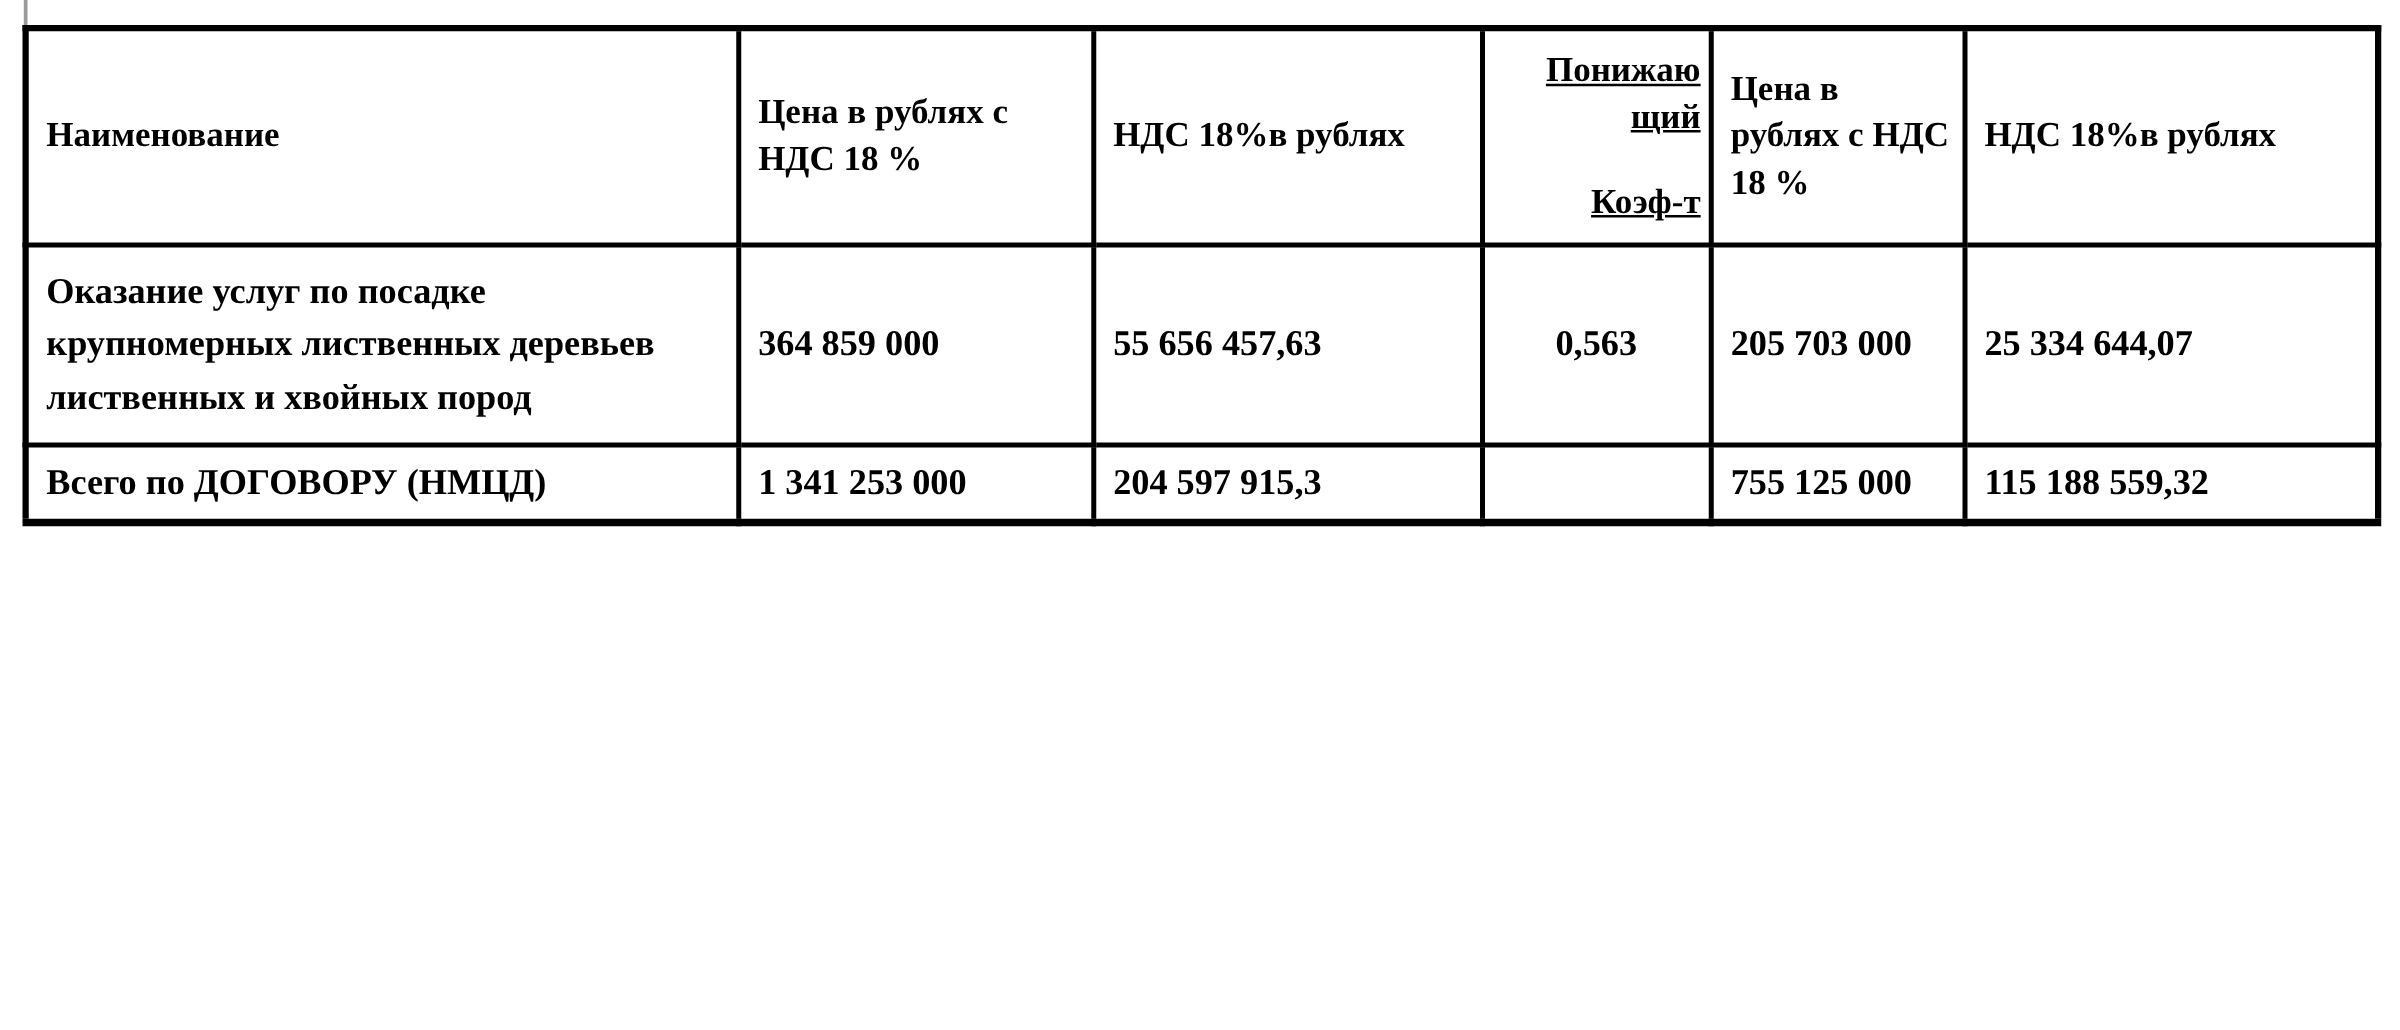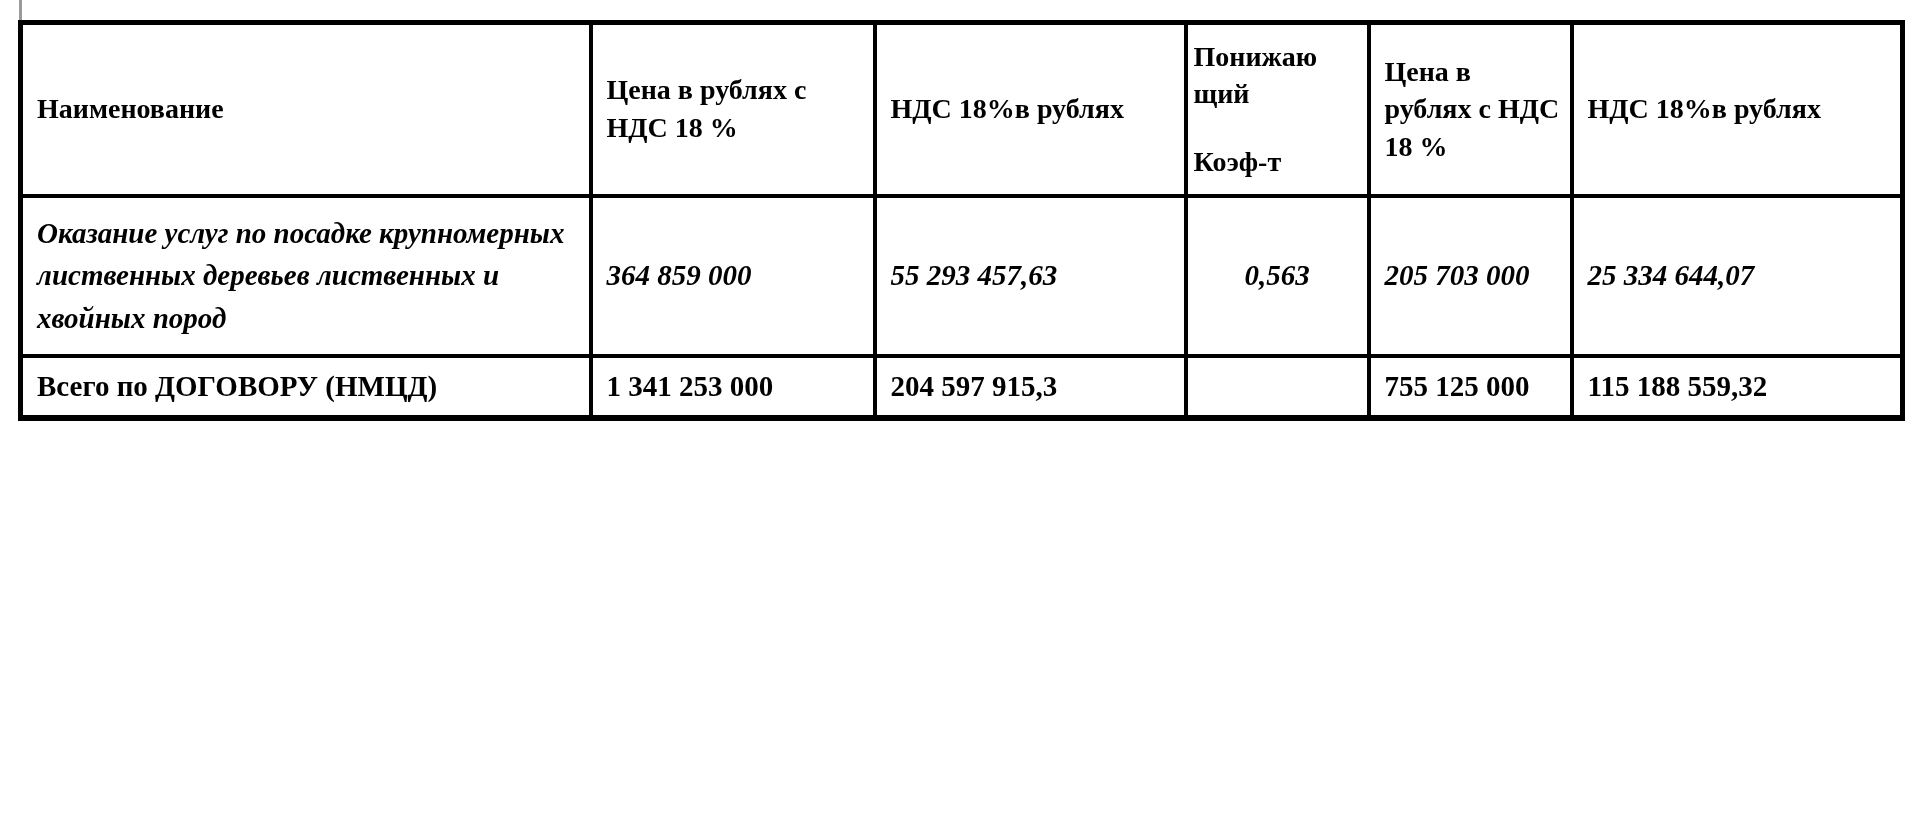--- a/index.html
+++ b/index.html
@@ -29,37 +29,37 @@
     color: #000000;
     background: #ffffff;
   }
   .price-table { border: 5px solid #000000; border-bottom-width: 6px; }
 
   
   .price-table th {
     font-size: 28px; line-height: 1.35;
     text-align: left; padding: 8px 10px 8px 14px;
   }
-  .price-table th.coef-col { text-align: left; padding: 8px 6px; }
+  .price-table th.coef-col { text-align: right; padding: 8px 6px; text-decoration: underline; }
   .hline { display: block; }
   .coef-gap { margin-top: 30px; }
 
   
   .price-table td {
     font-size: 29px; line-height: 1.45;
     text-align: left; padding: 6px 8px 6px 14px;
   }
   td.name-cell { white-space: pre-wrap; }
   td.coef-cell { text-align: center; padding: 6px 4px; }
 
   
   tr.hrow { height: 173px; }
   tr.r0 { height: 60px; }
   tr.r1 { height: 214px; }
-  tr.r2 { height: 160px; font-style: italic; }
+  tr.r2 { height: 160px; }
   tr.r3 { height: 118px; }
   tr.r4 { height: 62px; }
 </style>
 </head>
 <body>
 
 <div class="page">
 
   <div class="artifact-line"></div>
 
@@ -83,21 +83,21 @@
           <span class="hline coef-gap">Коэф-т</span>
         </th>
         <th>Цена в рублях с НДС 18 %</th>
         <th>НДС 18%в рублях</th>
       </tr>
     </thead>
     <tbody>
       <tr class="r2">
         <td class="name-cell">Оказание услуг по посадке крупномерных лиственных деревьев лиственных и хвойных пород</td>
         <td>364 859 000</td>
-        <td>55 293 457,63</td>
+        <td>55 656 457,63</td>
         <td class="coef-cell">0,563</td>
         <td>205 703 000</td>
         <td>25 334 644,07</td>
       </tr>
       <tr class="r4">
         <td class="name-cell">Всего по ДОГОВОРУ (НМЦД)</td>
         <td>1 341 253 000</td>
         <td>204 597 915,3</td>
         <td class="coef-cell"></td>
         <td>755 125 000</td>

